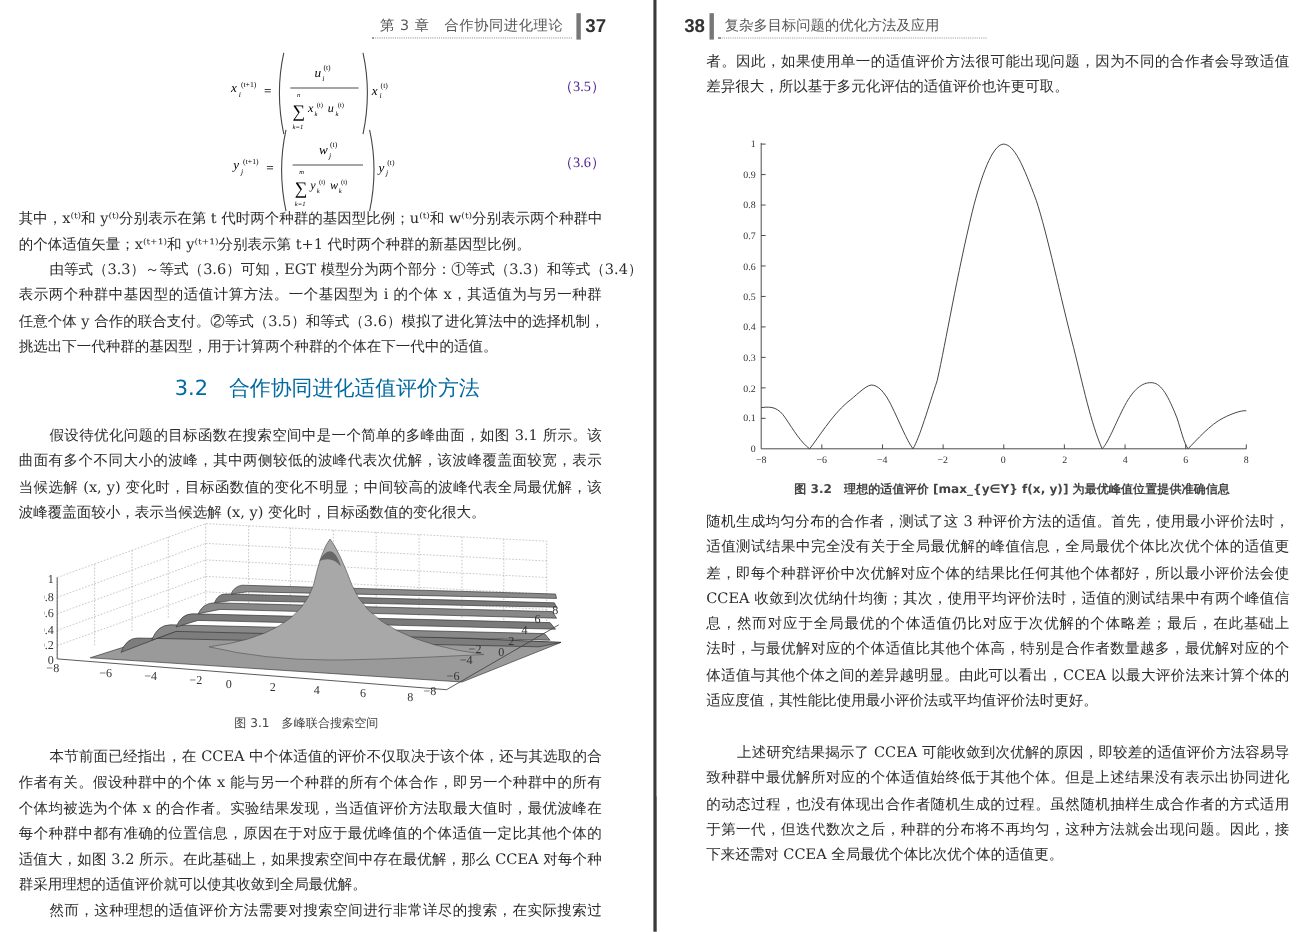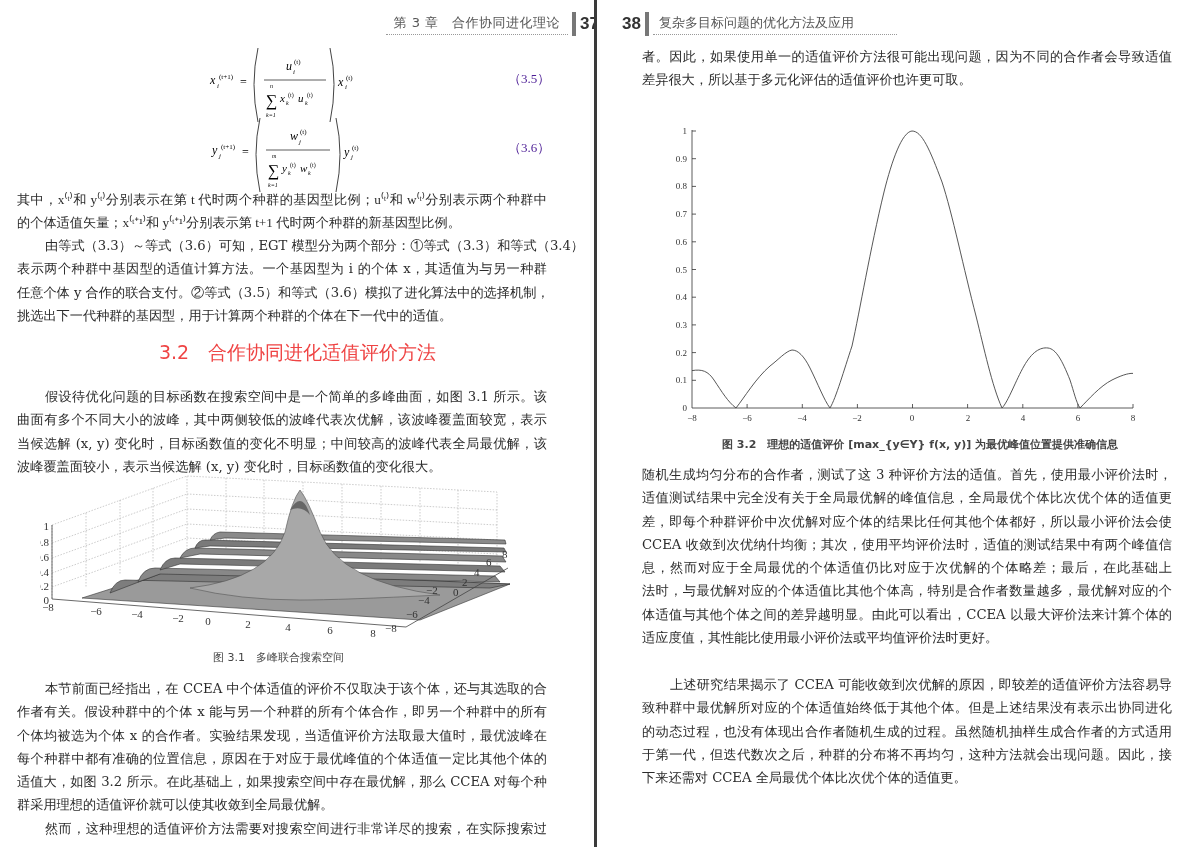--- a/index.html
+++ b/index.html
@@ -1,32 +1,32 @@
 <!DOCTYPE html>
 <html><head>
 <meta charset="utf-8">
 <style>
   html,body{margin:0;padding:0;background:#fff;}
   body{width:1189px;height:847px;position:relative;overflow:hidden;font-family:"DejaVu Serif",serif;color:#2a2a2a;}
-  .page{position:absolute;top:0;height:724px;background:#fff;padding-left:48px;}
+  .page{position:absolute;top:0;height:724px;background:#fff;}
   .page.left{left:0;width:595px;}
   .page.right{left:597px;width:592px;}
   .divider{position:absolute;left:594px;top:0;width:3px;height:847px;background:#3a3a3a;}
   .hdr-left{position:absolute;top:12px;right:44px;display:flex;align-items:center;font-family:"DejaVu Sans",sans-serif;font-size:13px;color:#555;}
   .hdr-left .title{border-bottom:1px dotted #999;padding:0 8px 2px 8px;letter-spacing:0.5px;}
   .hdr-bar{width:4px;height:24px;background:#777;margin:0 4px;}
   .hdr-left .num,.hdr-right .num{font-family:Liberation Sans, sans-serif;font-weight:bold;font-size:17px;color:#333;}
   .hdr-right{position:absolute;top:12px;left:25px;display:flex;align-items:center;font-family:"DejaVu Sans",sans-serif;font-size:13px;color:#555;}
   .hdr-right .title{border-bottom:1px dotted #999;padding:0 8px 2px 6px;width:230px;}
   .para{position:absolute;font-size:13.2px;line-height:23.3px;text-align:justify;color:#2b2b2b;}
   .para .ln{display:block;white-space:nowrap;text-align-last:justify;height:23.3px;}
   .para .ln.last{text-align-last:left;}
   .para .ind{padding-left:28px;}
   .eqnum{position:absolute;font-family:"Liberation Serif",serif;font-size:13px;color:#4c1d95;}
-  .sec{position:absolute;left:0;width:595px;text-align:center;font-family:"DejaVu Sans",sans-serif;font-size:19px;color:#ef4444;}
+  .sec{position:absolute;left:0;width:595px;text-align:center;font-family:"DejaVu Sans",sans-serif;font-size:19px;color:#0369a1;}
   .cap{position:absolute;font-family:"DejaVu Sans",sans-serif;font-size:11px;color:#444;}
   svg text{font-family:"Liberation Serif",serif;}
 </style>
 </head>
 <body>
 
 <div class="page left">
   <div class="hdr-left">
     <span class="title">第 3 章　合作协同进化理论</span>
     <span class="hdr-bar"></span>
@@ -82,21 +82,21 @@
       <text x="108" y="61" font-size="6" font-style="italic">k</text>
       <text x="110" y="53" font-size="6">(t)</text>
       <path d="M136 4 Q144 40 136 78" stroke="#444" fill="none" stroke-width="1"></path>
       <text x="144" y="42" font-size="12" font-style="italic">y</text>
       <text x="151" y="45" font-size="7" font-style="italic">j</text>
       <text x="152" y="36" font-size="7">(t)</text>
     </svg>
     <span class="eqnum" style="left:508px;top:139px;">（3.6）</span>
   </div>
 
-  <div class="para" style="left:17px;top:188px;width:530px;font-family:Liberation Serif, serif;">
+  <div class="para" style="left:17px;top:188px;width:530px;">
     <span class="ln">其中，x⁽ᵗ⁾和 y⁽ᵗ⁾分别表示在第 t 代时两个种群的基因型比例；u⁽ᵗ⁾和 w⁽ᵗ⁾分别表示两个种群中</span>
     <span class="ln last">的个体适值矢量；x⁽ᵗ⁺¹⁾和 y⁽ᵗ⁺¹⁾分别表示第 t+1 代时两个种群的新基因型比例。</span>
   </div>
 
   <div class="para" style="left:17px;top:234px;width:530px;">
     <span class="ln ind">由等式（3.3）～等式（3.6）可知，EGT 模型分为两个部分：①等式（3.3）和等式（3.4）</span>
     <span class="ln">表示两个种群中基因型的适值计算方法。一个基因型为 i 的个体 x，其适值为与另一种群</span>
     <span class="ln">任意个体 y 合作的联合支付。②等式（3.5）和等式（3.6）模拟了进化算法中的选择机制，</span>
     <span class="ln last">挑选出下一代种群的基因型，用于计算两个种群的个体在下一代中的适值。</span>
   </div>

